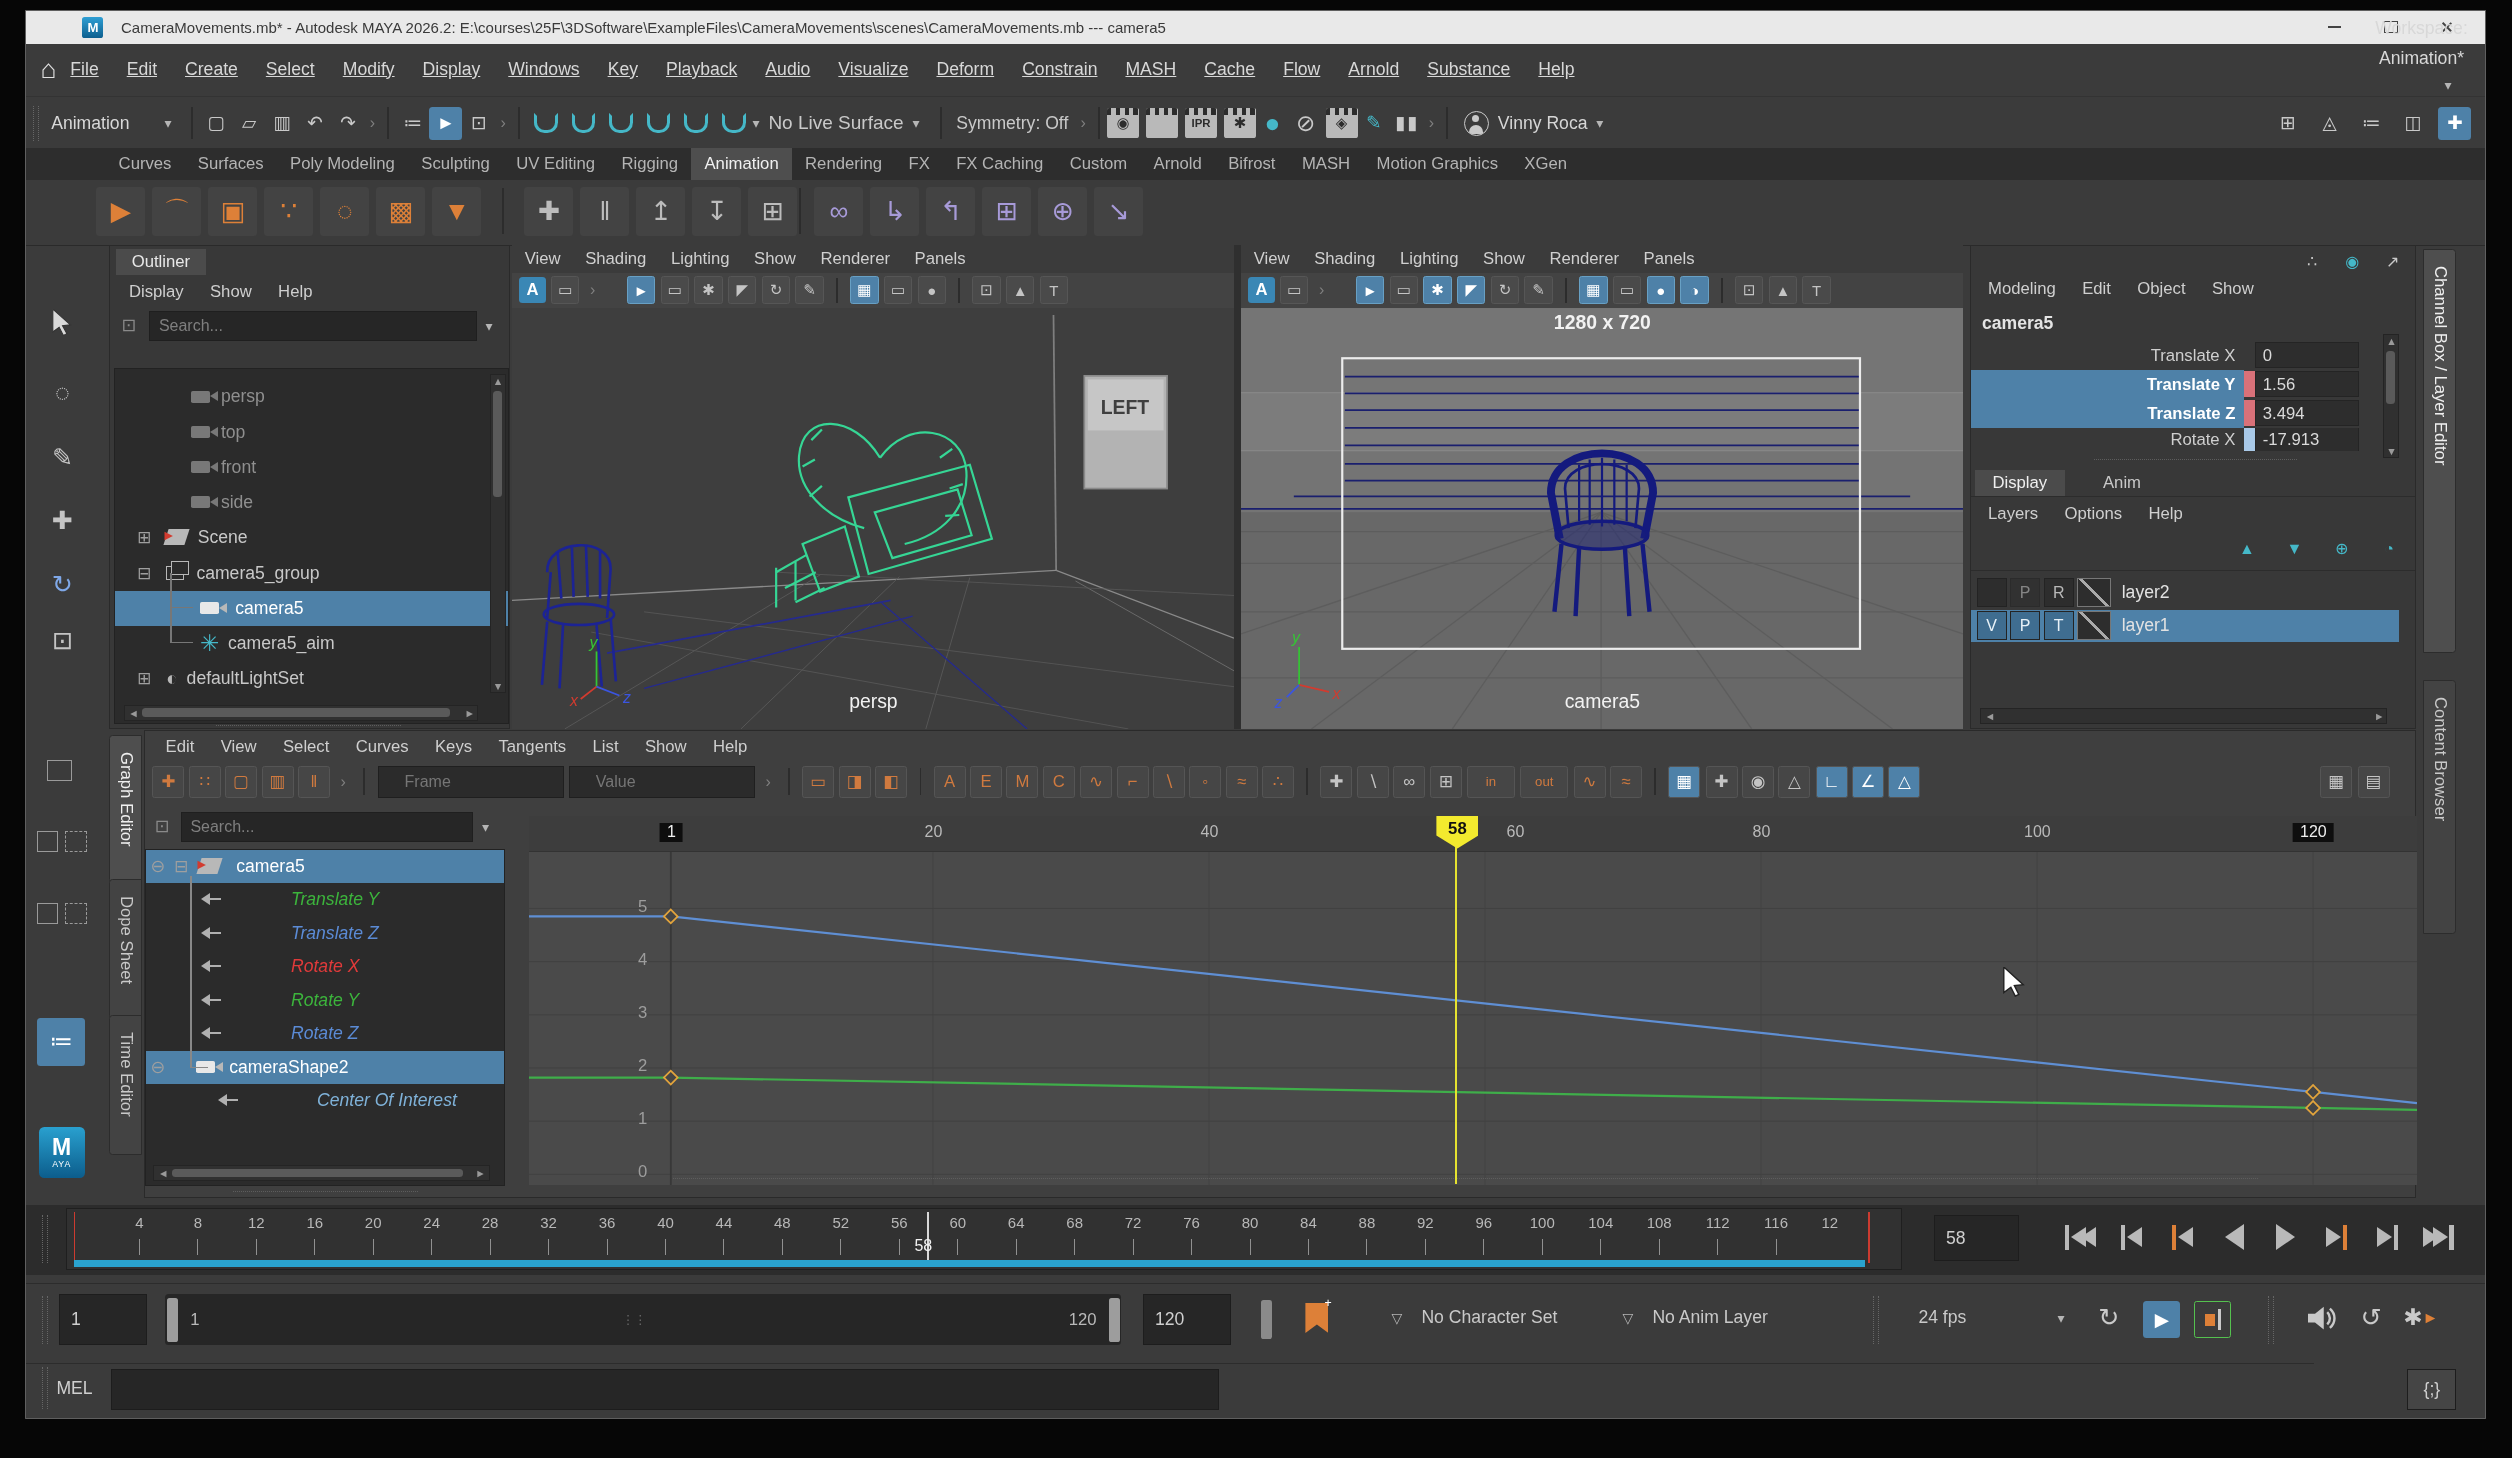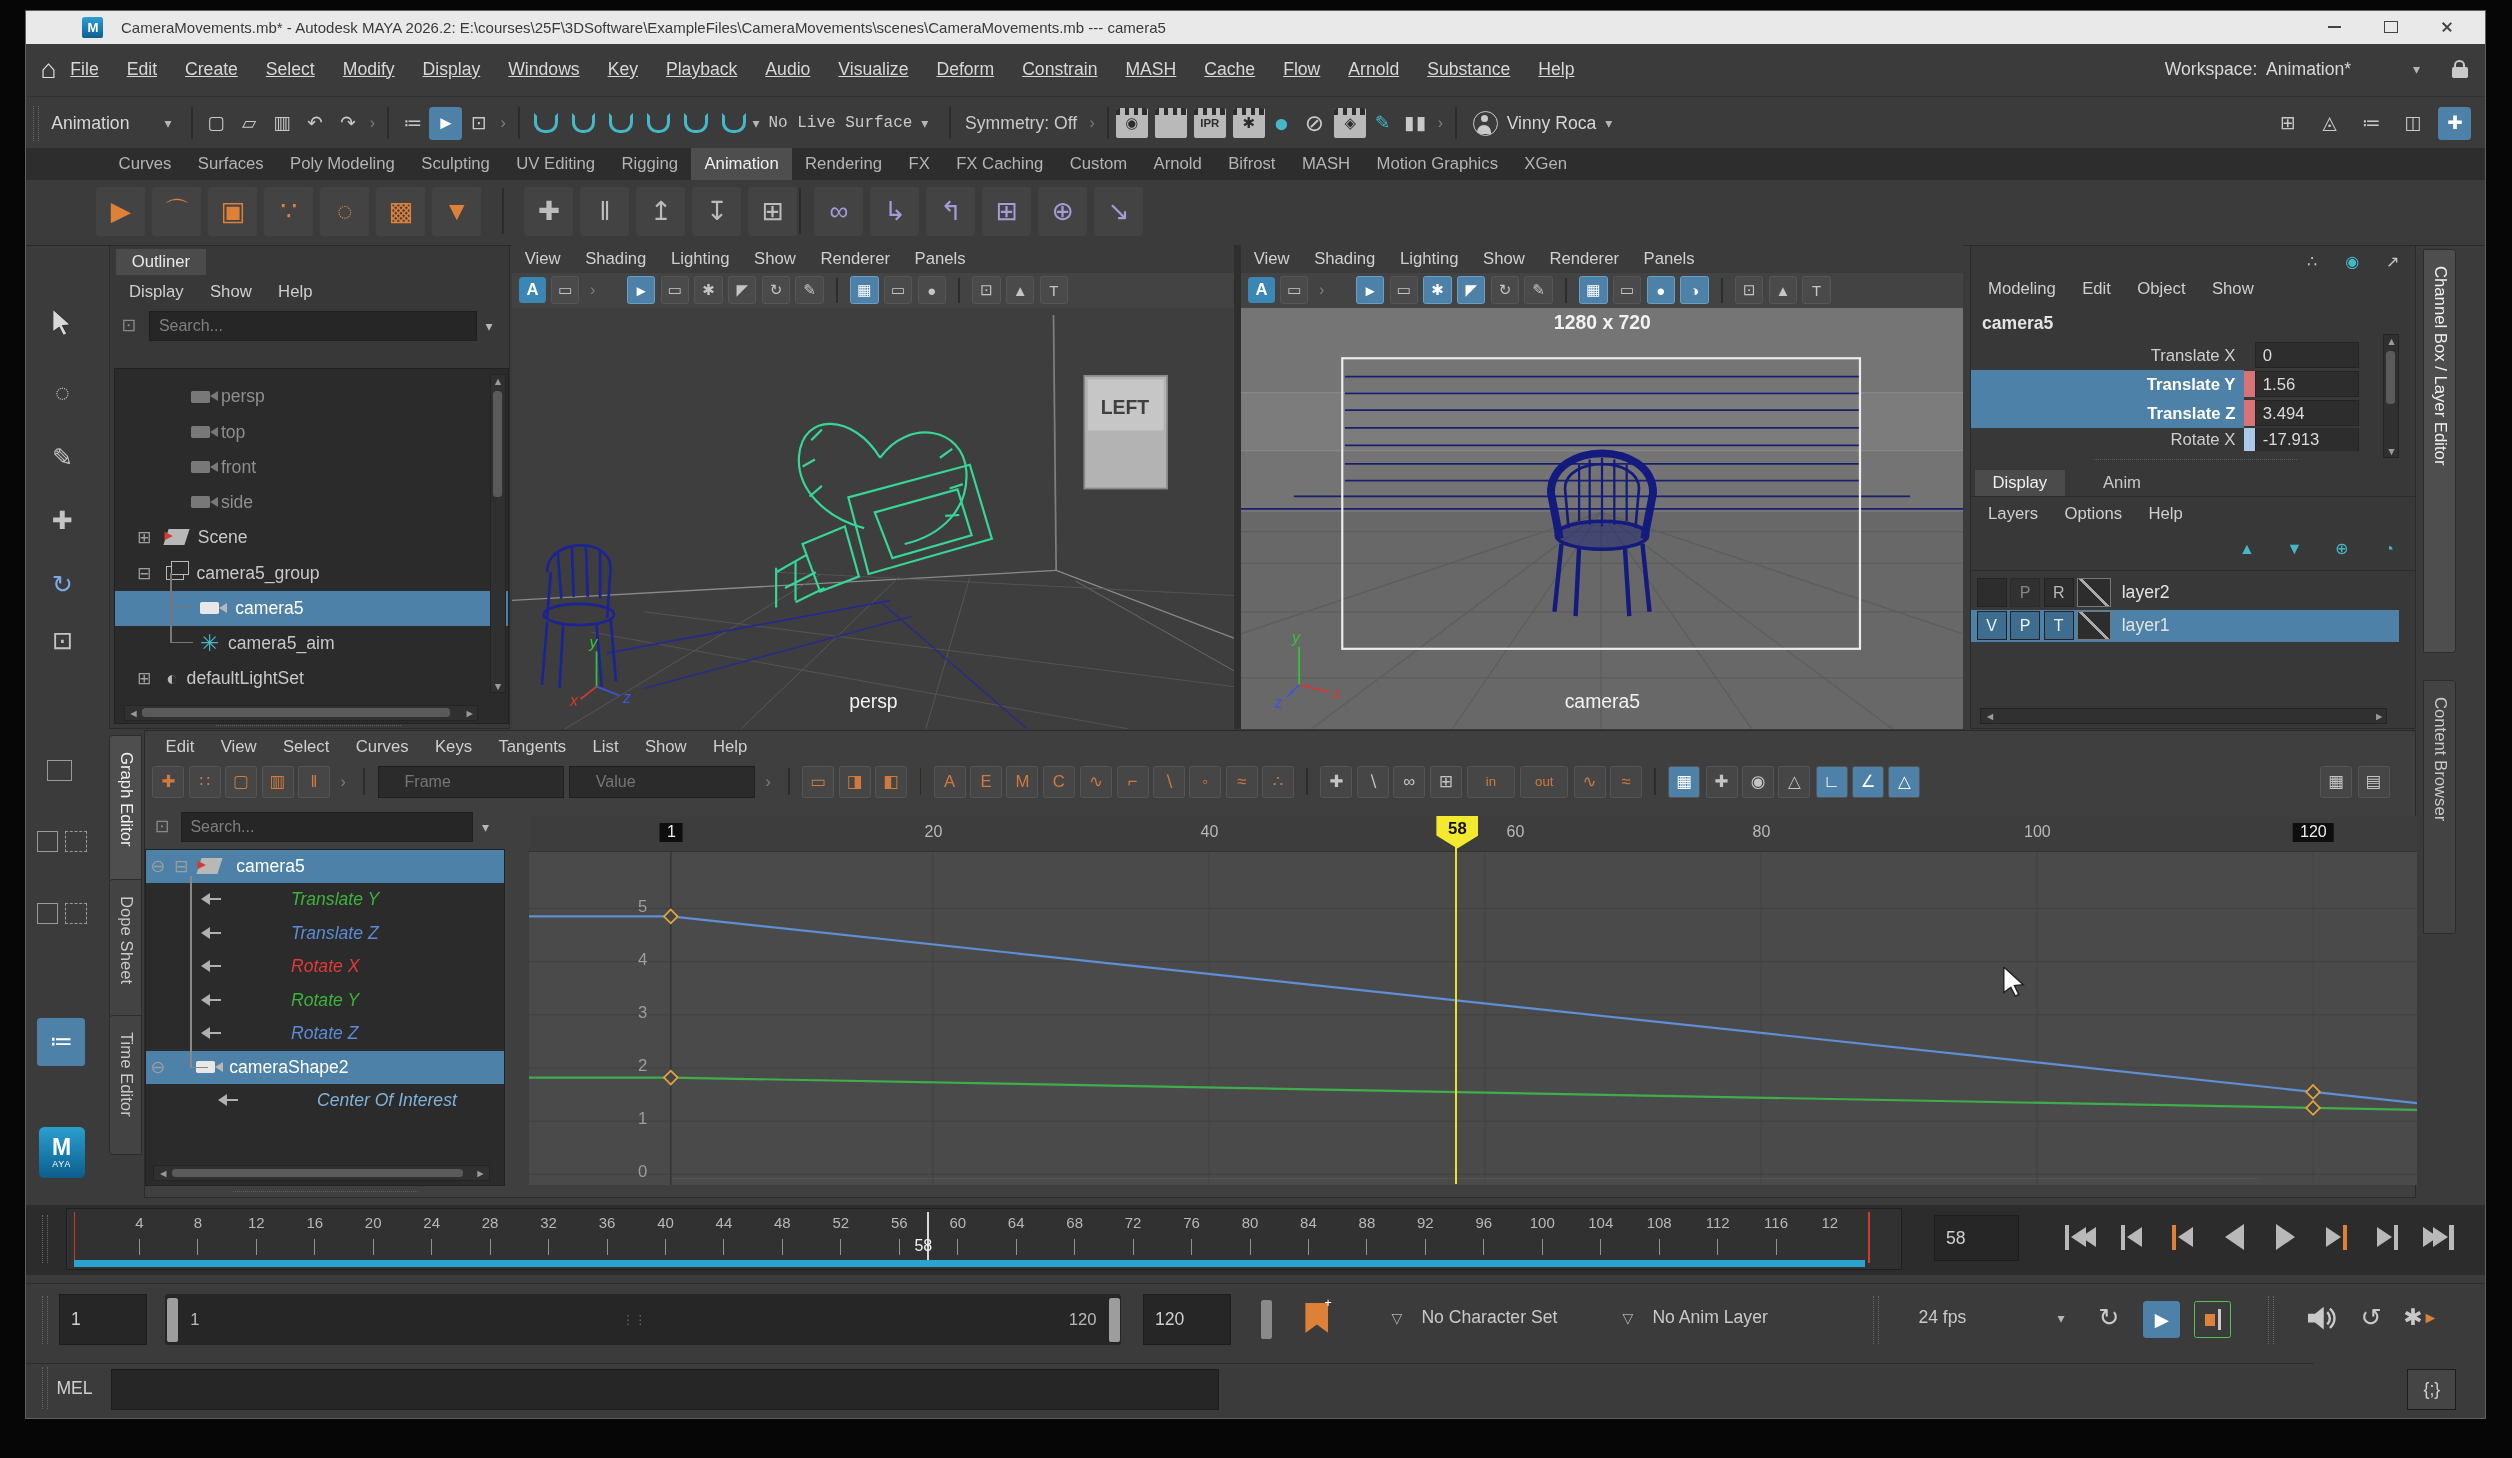--- a/index.html
+++ b/index.html
@@ -16,21 +16,21 @@
   .wb-min{width:12.3px;height:1.8px;background:#444;}
   .wb-max{width:11.4px;height:9.7px;border:1.8px solid #444;}
   .wb-x{position:relative;width:12.3px;height:12.3px;}
   .wb-x:before,.wb-x:after{content:"";position:absolute;left:5.3px;top:0;width:1.8px;height:12.3px;background:#444;}
   .wb-x:before{transform:rotate(45deg);} .wb-x:after{transform:rotate(-45deg);}
   
   .menubar{left:0;top:33px;width:2459px;height:51px;background:#3b3b3b;display:flex;align-items:center;}
   .home{font-size:26.4px;color:#e2e2e2;margin-left:14px;}
   .menu-row{display:flex;}
   .menu-row span{padding:0 14px;font-size:17.6px;color:#d8d8d8;line-height:51px;text-decoration:underline;}
-  .wsp{margin-left:auto;display:flex;align-items:center;gap:8.8px;margin-right:17.6px;font-size:17.6px;color:#d8d8d8;}
+  .wsp{margin-left:auto;display:flex;align-items:center;gap:8.8px;margin-right:17.6px;font-size:17.6px;color:#d8d8d8;flex-direction:column;}
   .caret{color:#b5b5b5;font-size:14px;}
   .lock{position:relative;width:16px;height:11.4px;background:#c9c9c9;border-radius:1.8px;margin-left:23px;margin-top:7px;}
   .lock:before{content:"";position:absolute;left:2.6px;top:-7px;width:7px;height:7px;border:2.6px solid #c9c9c9;border-bottom:none;border-radius:5.3px 5.3px 0 0;}
   
   .statusline{left:0;top:85px;width:2459px;height:53px;background:#3b3b3b;border-top:0.9px solid #333;border-bottom:0.9px solid #2c2c2c;}
   .sl{display:flex;align-items:center;height:53px;}
   .ib{width:33px;height:33px;border-radius:3.5px;display:flex;align-items:center;justify-content:center;font-size:18.5px;color:#c9c9c9;}
   .ib.sm{width:28px;height:28px;font-size:16px;}
   .hl{background:#4e81a8!important;color:#fff!important;}
   .tealc{color:#45b8c8;}
@@ -236,21 +236,21 @@
       <span class="ib">⊡</span>
       <span class="chev">›</span>
       <div class="vdiv"></div>
       <span class="magnet"></span>
       <span class="magnet"></span>
       <span class="magnet"></span>
       <span class="magnet"></span>
       <span class="magnet"></span>
       <span class="magnet"></span>
       <span class="caret">▾</span>
-      <span style="font-size:16px;color:#c9c9c9;margin:0 8.8px;font-family:Liberation Mono, monospace;">No Live Surface</span>
+      <span style="font-size:19px;color:#c9c9c9;margin:0 8.8px;">No Live Surface</span>
       <span class="caret">▾</span>
       <div class="vdiv" style="margin-left:21px;"></div>
       <span style="font-size:17.6px;color:#c9c9c9;margin:0 7px;">Symmetry: Off</span>
       <span class="chev">›</span>
       <div class="vdiv"></div>
       <span class="clap">
             <span>◉</span>
           </span>
       <span class="clap" style="margin-left:7px;"></span>
       <span class="clap" style="margin-left:7px;font-size:11.4px;">

